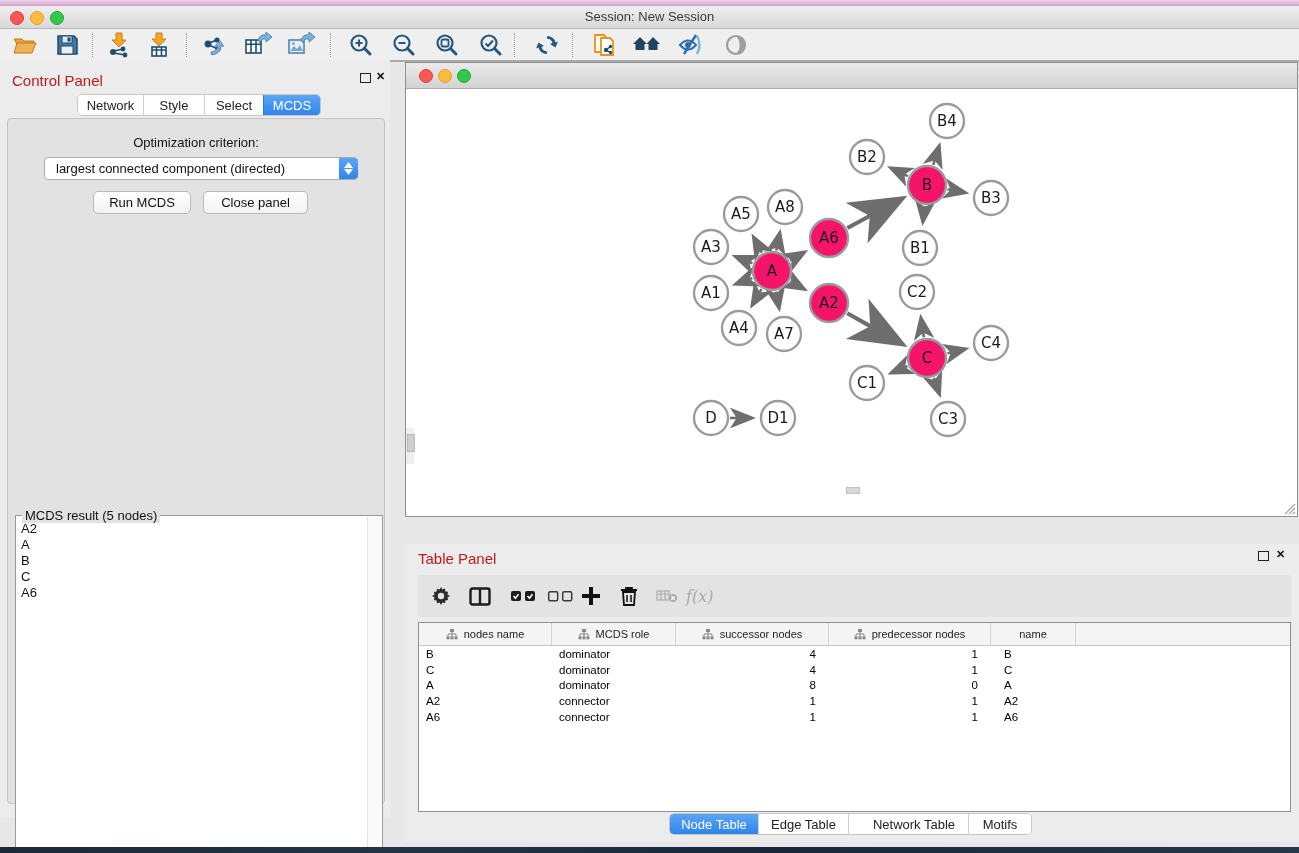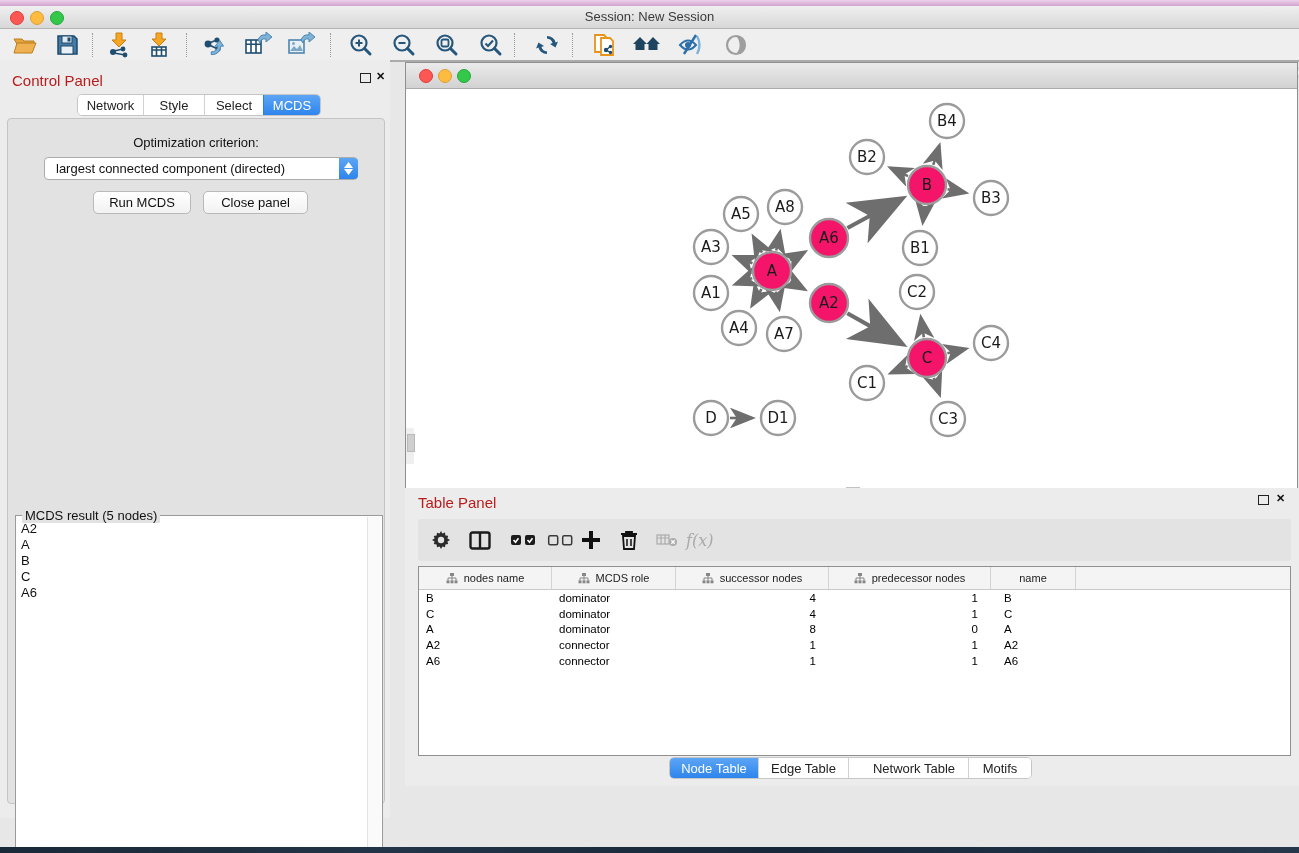--- a/index.html
+++ b/index.html
@@ -42,21 +42,21 @@
   #net-window{left:405px;top:62px;width:893px;height:455px;background:#fff;border:1px solid #8F8F8F;box-sizing:border-box;}
   #net-titlebar{left:0;top:0;width:100%;height:25px;background:linear-gradient(#EBEBEB,#D2D2D2);border-bottom:1px solid #ABABAB;}
   #net-title{width:100%;text-align:center;font-size:13px;color:#333;line-height:25px;margin-top:32px;}
   #net-canvas{left:0;top:26px;width:891px;height:427px;background:#fff;}
   #net-vscroll{left:0;top:365px;width:8px;height:36px;background:#EFEFEF;}
   #net-vscroll .thumb{position:absolute;left:1px;top:6px;width:6px;height:16px;background:#CFCFCF;border:1px solid #B9B9B9;}
   #net-hhandle{left:440px;top:424px;width:12px;height:5px;background:#D8D8D8;border:1px solid #C2C2C2;}
   #resize-grip{right:1px;bottom:1px;width:13px;height:13px;}
   .node-label{font-size:15px;fill:#1A1A1A;text-anchor:middle;font-family:"DejaVu Sans",sans-serif;}
   
-  #table-panel{left:405px;top:488px;width:894px;height:298px;background:#ECECEC;}
+  #table-panel{left:405px;top:544px;width:894px;height:298px;background:#ECECEC;}
   #tp-toolbar{left:13px;top:31px;width:873px;height:42px;background:#E3E3E3;border-radius:3px;}
   .tp-icon{position:absolute;top:6px;height:30px;display:flex;align-items:center;justify-content:center;}
   #data-table{left:13px;top:78px;width:871px;height:188px;background:#fff;border:1px solid #8F8F8F;overflow:hidden;}
   #thead{display:flex;height:22px;background:#F4F4F4;border-bottom:1px solid #C9C9C9;}
   .th{display:flex;align-items:center;justify-content:center;gap:6px;font-size:11px;color:#222;border-right:1px solid #D4D4D4;box-sizing:border-box;height:22px;}
   .tr{display:flex;height:15.7px;align-items:center;}
   .td{font-size:11.5px;color:#000;box-sizing:border-box;white-space:nowrap;overflow:hidden;}
   
   #status-bar{left:0;top:818px;width:1299px;height:29px;background:#EFEFEF;border-top:1px solid #C3C3C3;}
   #bottom-strip{left:0;top:847px;width:1299px;height:6px;background:linear-gradient(90deg,#1A2938,#223447 30%,#18273a 60%,#25384c);}

